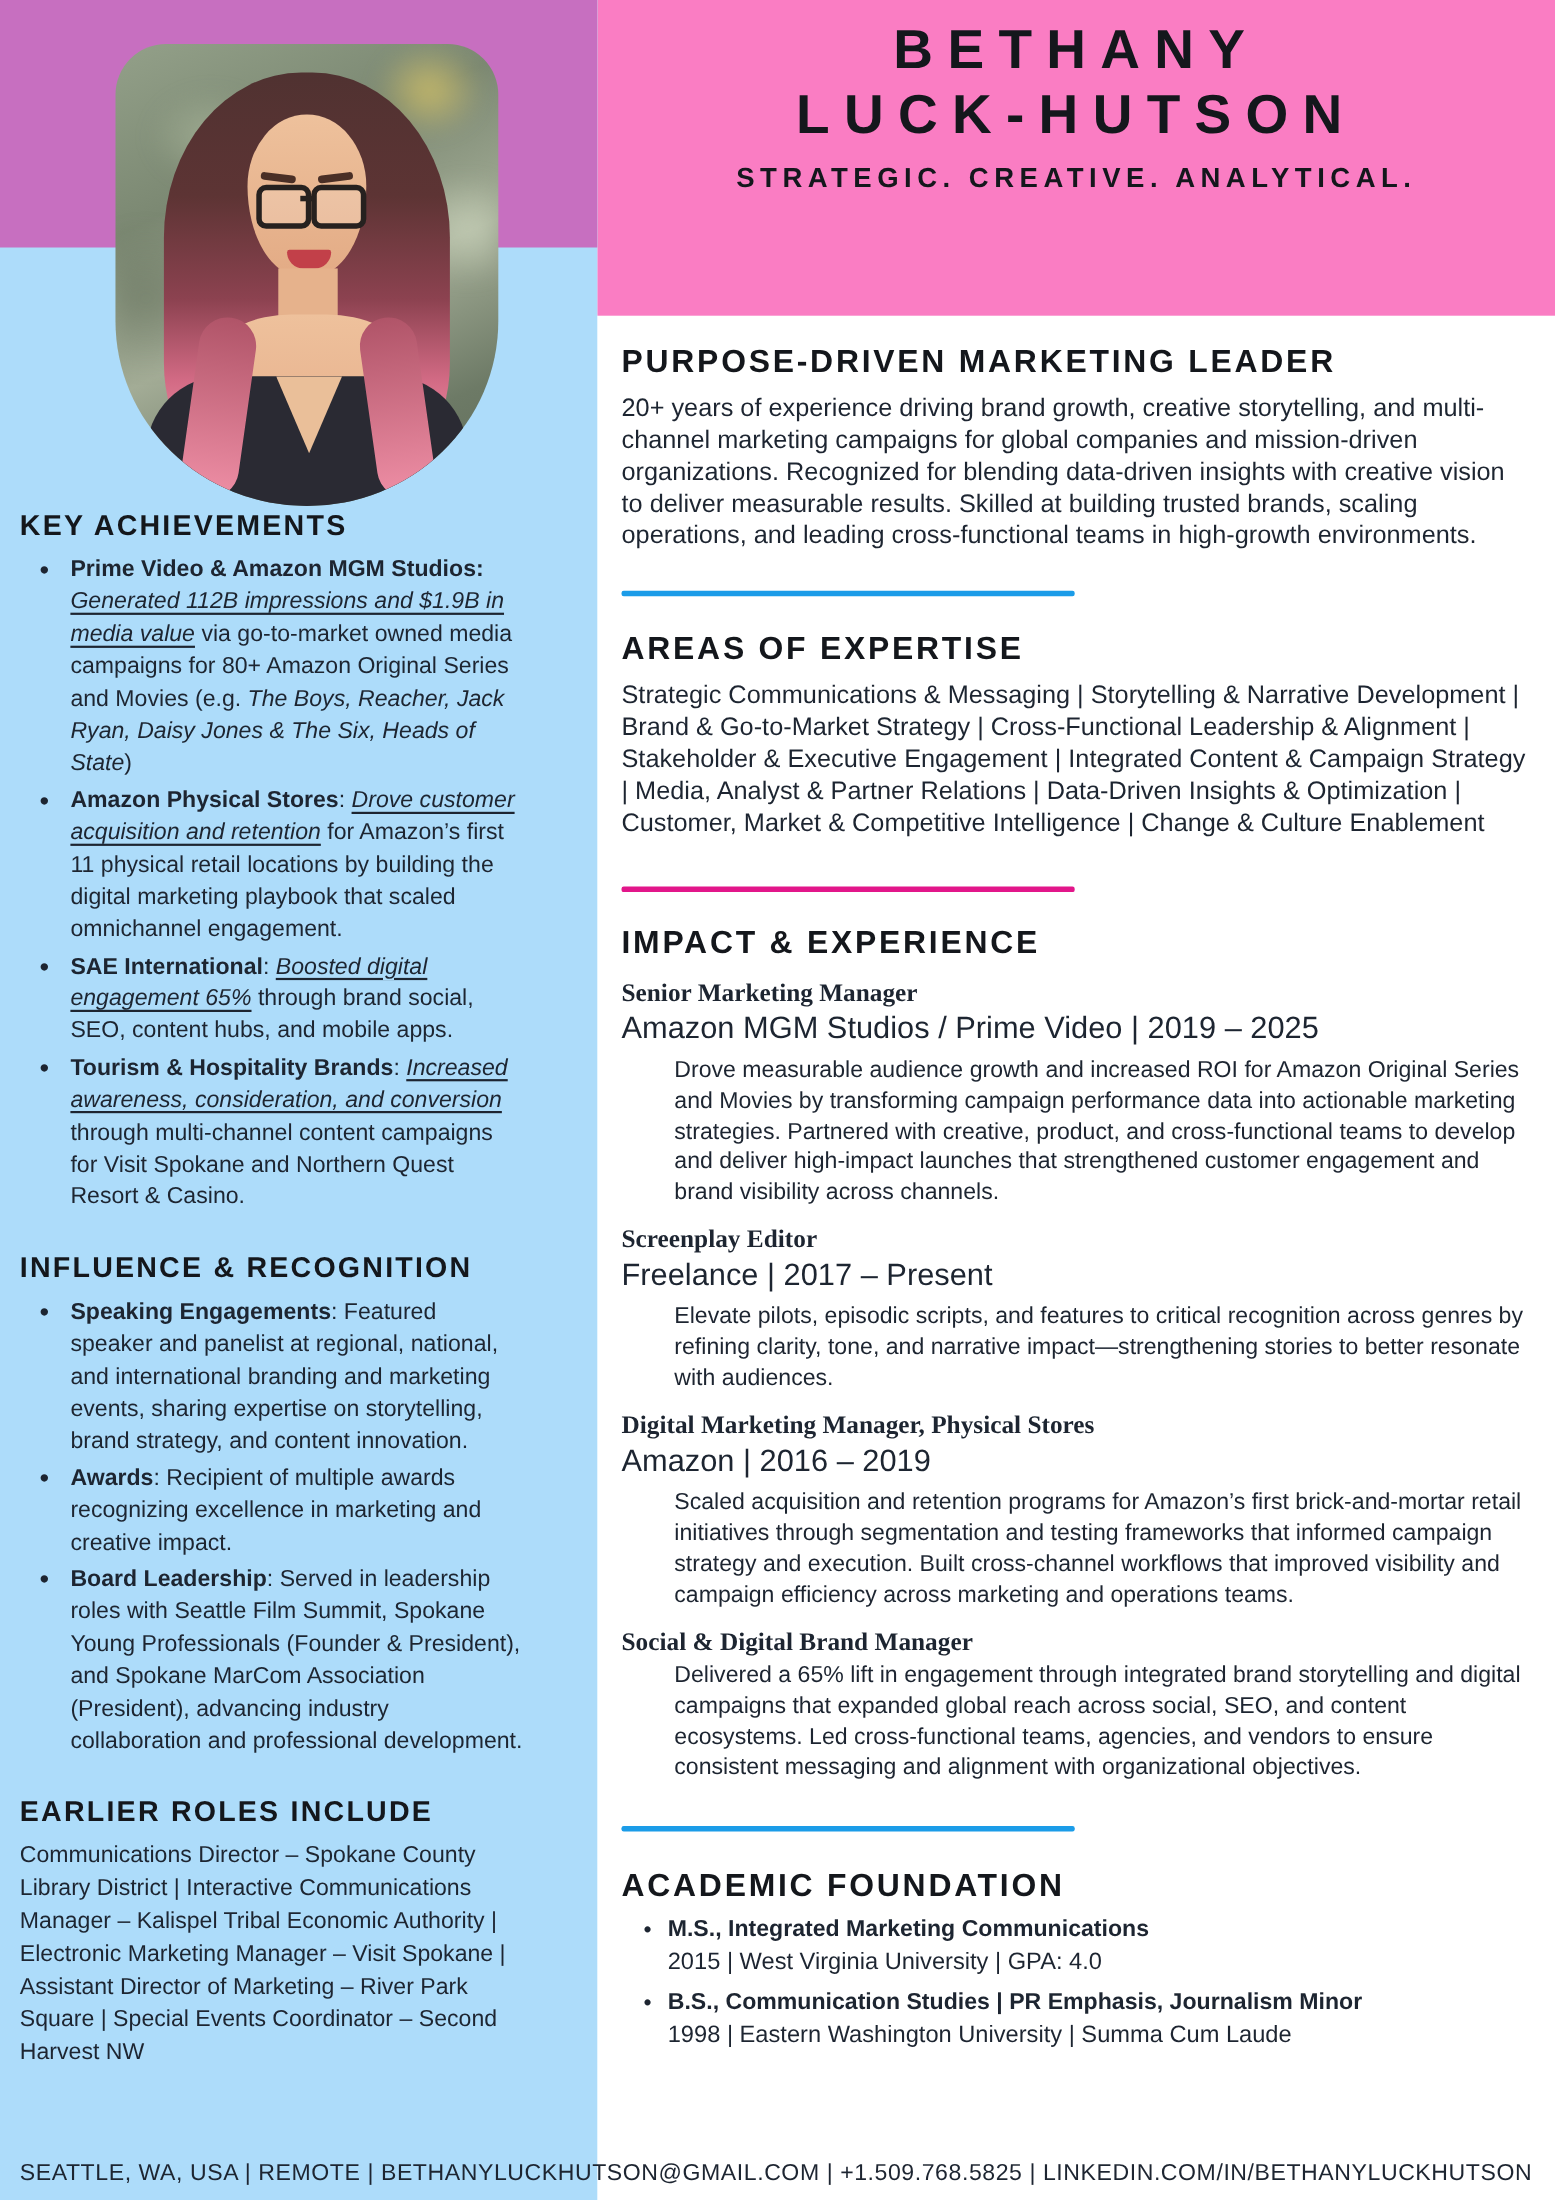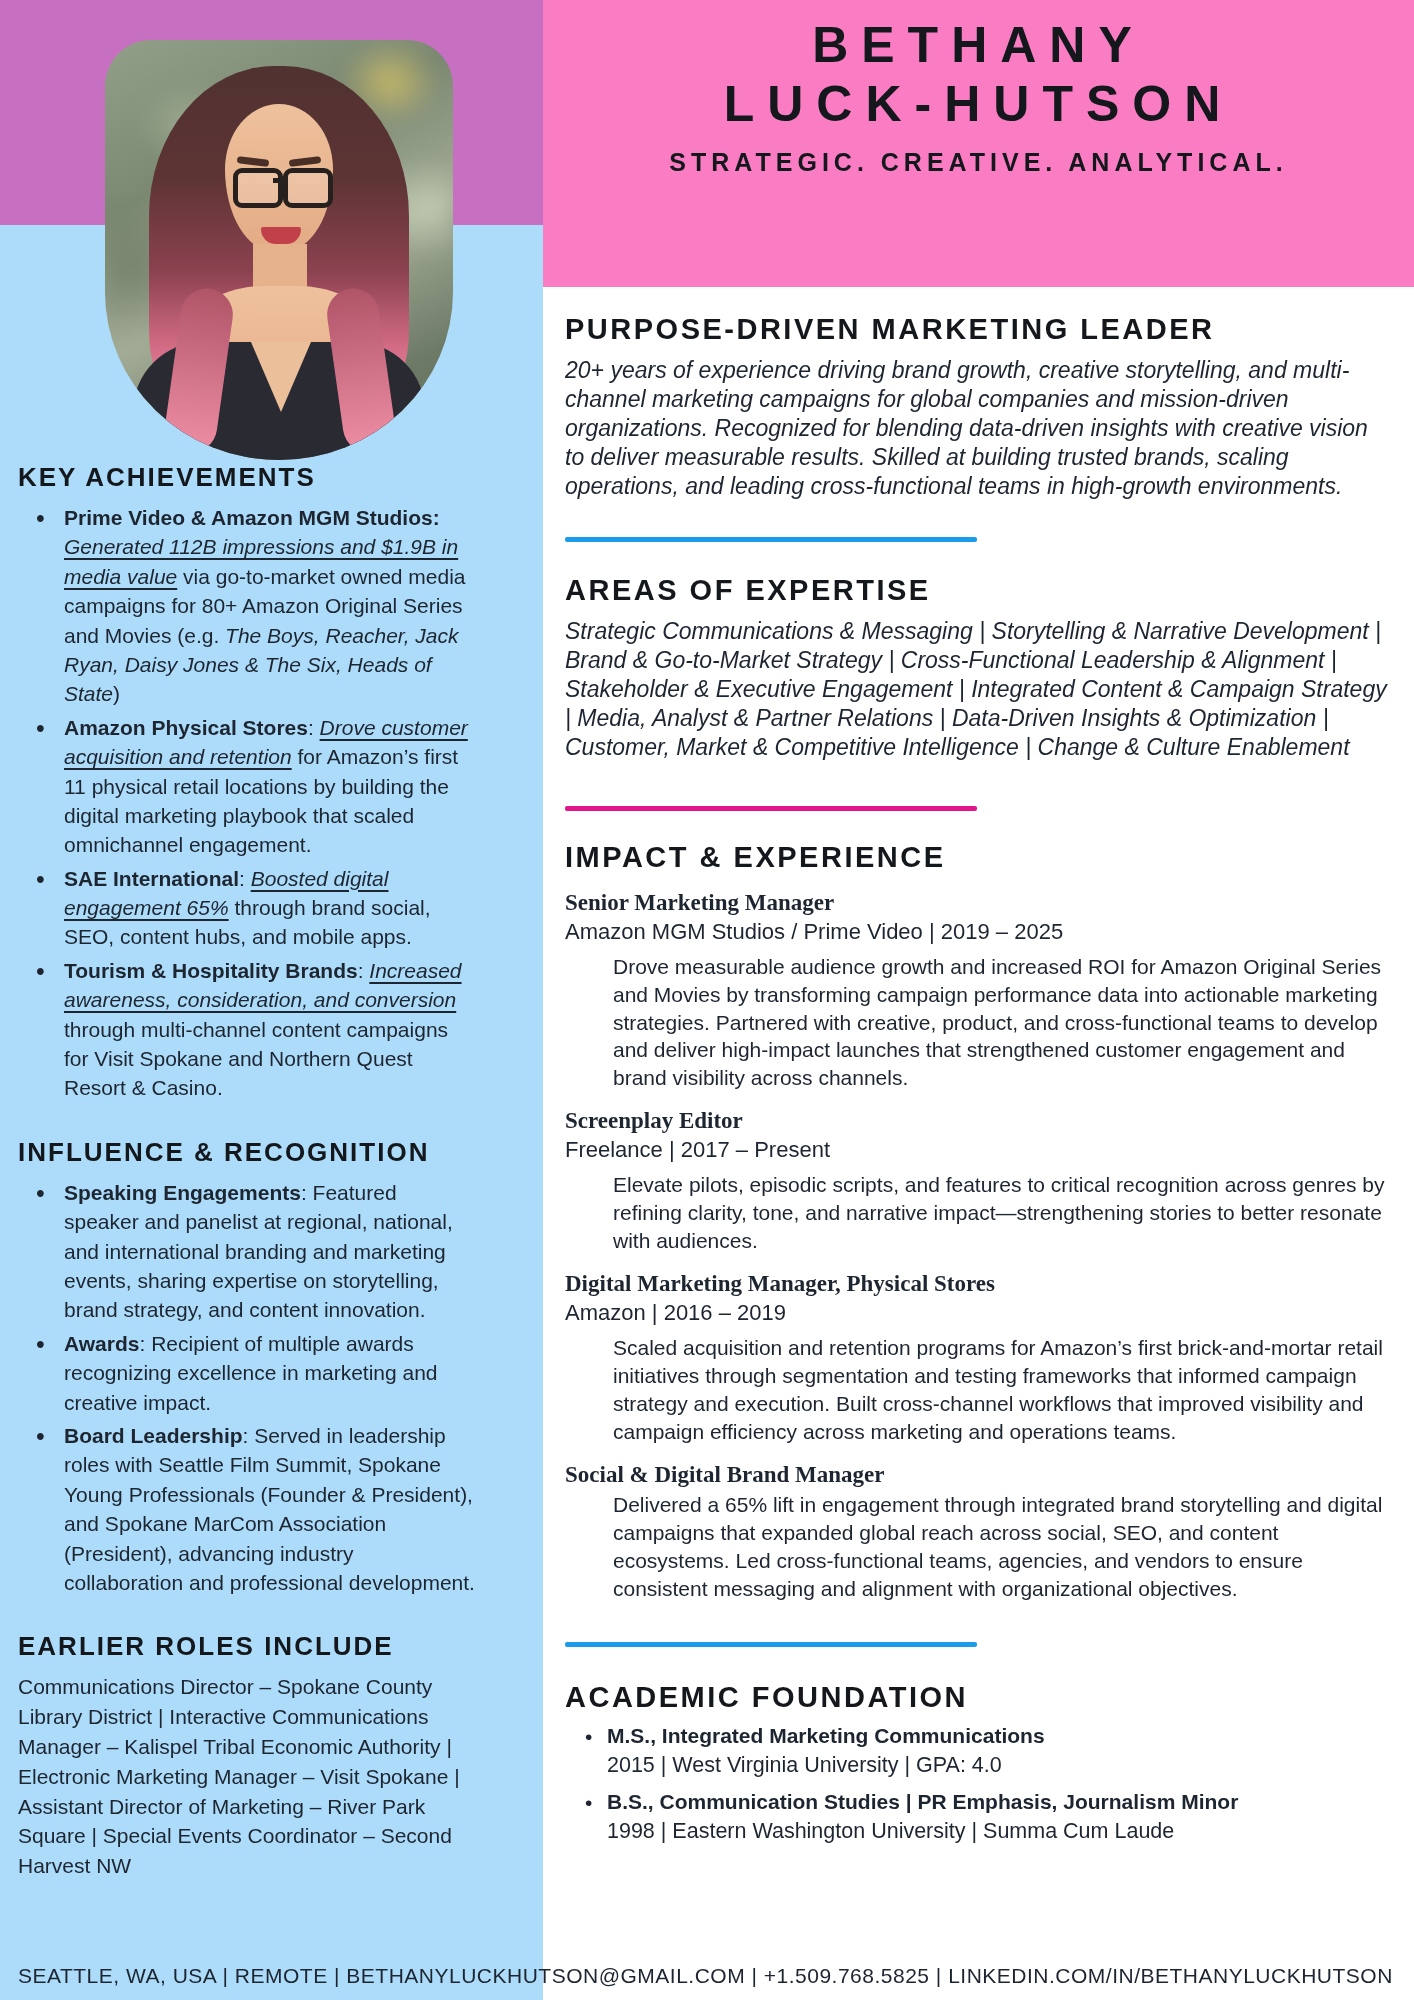--- a/index.html
+++ b/index.html
@@ -58,30 +58,30 @@
   .lock.l{left:68px;top:248px;transform:rotate(8deg);}
   .lock.r{left:230px;top:248px;transform:rotate(-8deg);}
 
   
   .main-col{flex:1;display:flex;flex-direction:column;background:#fff;}
   .name-header{height:287px;background:var(--header-bg);text-align:center;padding-top:16px;box-sizing:border-box;}
   .name-line{font-size:50px;font-weight:700;letter-spacing:13px;line-height:1.18;color:#14171c;}
   .tagline{margin-top:14px;font-size:25px;font-weight:700;letter-spacing:5px;color:#14171c;}
   .content{padding:26px 26px 0 22px;}
   .main-h2{font-size:29px;font-weight:600;letter-spacing:2.5px;color:#14171c;margin:0 0 10px 0;}
-  .body-text{font-size:23px;line-height:1.26;margin:0;font-style:italic;}
+  .body-text{font-size:23px;line-height:1.26;margin:0;}
   .divider{height:5px;width:412px;border-radius:2px;}
   .divider.blue{background:var(--divider-blue);}
   .divider.pink{background:var(--divider-pink);}
   .div-1{margin:36px 0 32px 0;}
   .div-2{margin:44px 0 30px 0;}
   .div-3{margin:40px 0 34px 0;}
   .job{margin:0 0 14px 0;}
   .job-role{font-size:23px;font-weight:700;margin:16px 0 3px 0;font-family:Liberation Serif, serif;}
-  .job-meta{font-size:22px;margin:0 0 8px 0;}
+  .job-meta{font-size:28px;margin:0 0 8px 0;}
   .job-desc{font-size:21px;line-height:1.33;margin:0 0 10px 48px;}
   ul.edu-list{margin:8px 0 0 0;padding:0 0 0 42px;}
   li.edu-item{list-style:none;position:relative;margin:0 0 12px 0;}
   li.edu-item::before{content:"•";position:absolute;left:-22px;top:1px;font-size:21px;}
   .edu-degree{font-size:21px;font-weight:700;}
   .edu-meta{font-size:21.5px;margin-top:5px;}
 
   
   .footer{position:absolute;left:0;bottom:12px;width:100%;padding-left:18px;box-sizing:border-box;
     font-size:21px;letter-spacing:0.5px;white-space:nowrap;color:#1d2531;z-index:5;}

